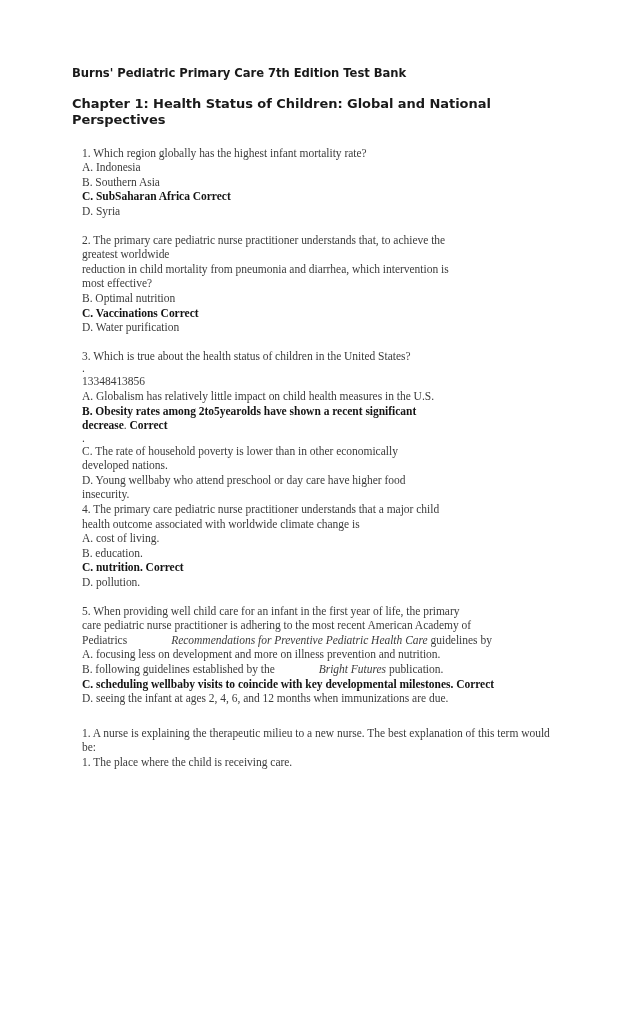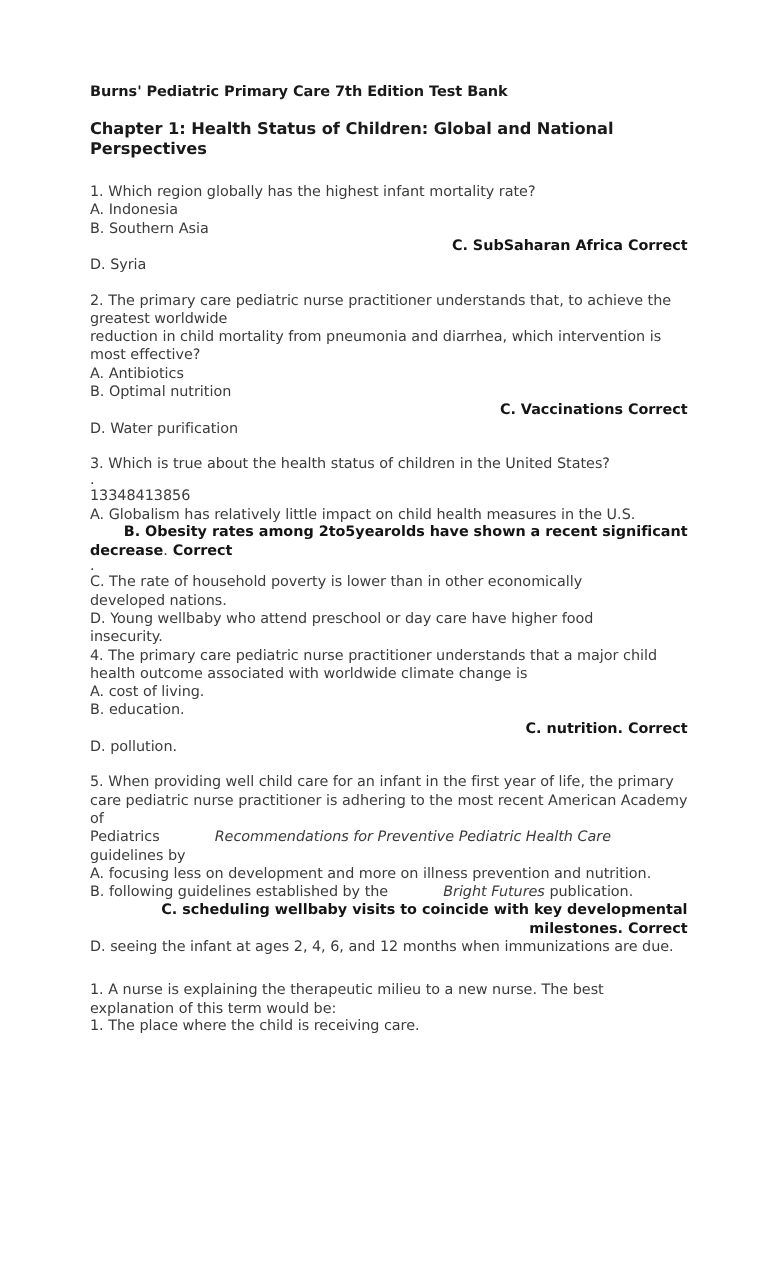--- a/index.html
+++ b/index.html
@@ -43,37 +43,37 @@
     letter-spacing: -0.05px;
   }
   .chapter-heading.underlined {
     font-size: 13.6px;
     text-decoration: underline;
     text-underline-offset: 2px;
     display: inline-block;
     margin: 0 0 15px 0;
   }
   .block {
-    margin: 0 0 14px 0;
+    margin: 0 0 14px 10px;
+    font-family: Liberation Serif, serif;
   }
   .block.tight {
     margin-bottom: 0;
   }
   .line {
     font-size: 11.5px;
     line-height: 14.6px;
     color: #3b3b3b;
     white-space: pre-wrap;
     word-break: normal;
     letter-spacing: -0.02px;
   }
   .line.bold {
     font-weight: bold;
     color: #141414;
-    text-align: right;
   }
   .line .b {
     font-weight: bold;
     color: #141414;
   }
   .line .i {
     font-style: italic;
     padding-left: 44px;
   }
   .line .reg {
@@ -104,21 +104,20 @@
       <div class="line">B. Southern Asia</div>
       <div class="line bold">C. SubSaharan Africa Correct</div>
       <div class="line">D. Syria</div>
     </div>
 
     <div class="block">
       <div class="line">2. The primary care pediatric nurse practitioner understands that, to achieve the</div>
       <div class="line">greatest worldwide</div>
       <div class="line">reduction in child mortality from pneumonia and diarrhea, which intervention is</div>
       <div class="line">most effective?</div>
-      <div class="line">A. Antibiotics</div>
       <div class="line">B. Optimal nutrition</div>
       <div class="line bold">C. Vaccinations Correct</div>
       <div class="line">D. Water purification</div>
     </div>
 
     <div class="block tight">
       <div class="line">3. Which is true about the health status of children in the United States?</div>
       <div class="line dot">.</div>
       <div class="line">13348413856</div>
       <div class="line">A. Globalism has relatively little impact on child health measures in the U.S.</div>

